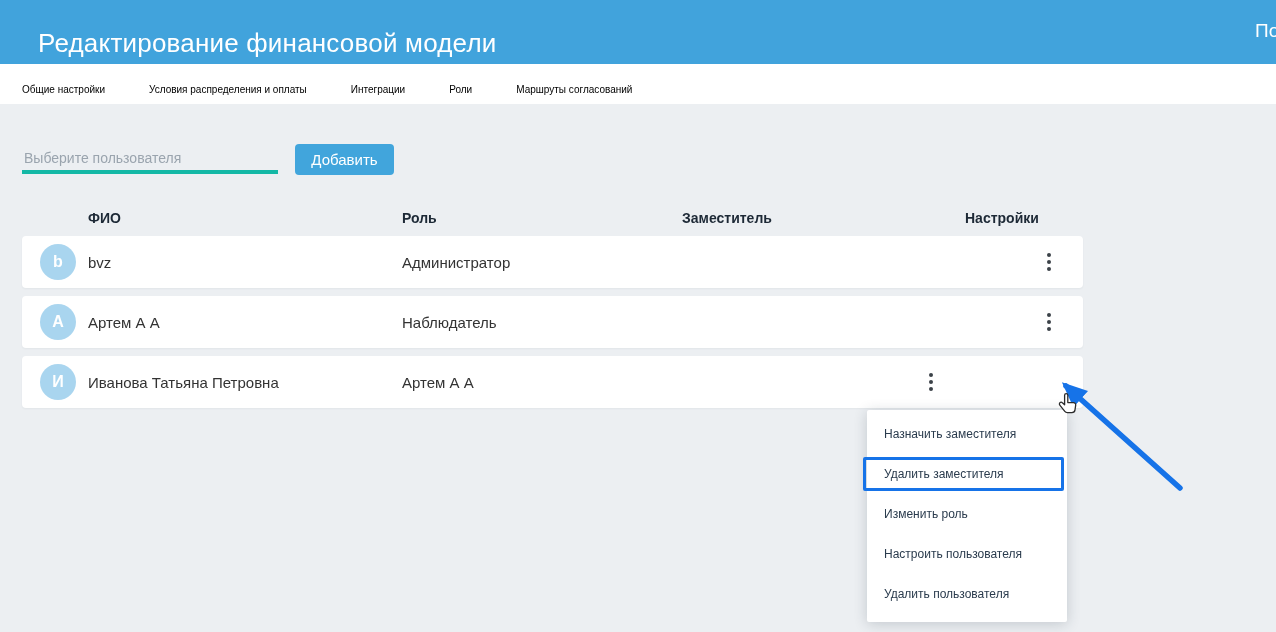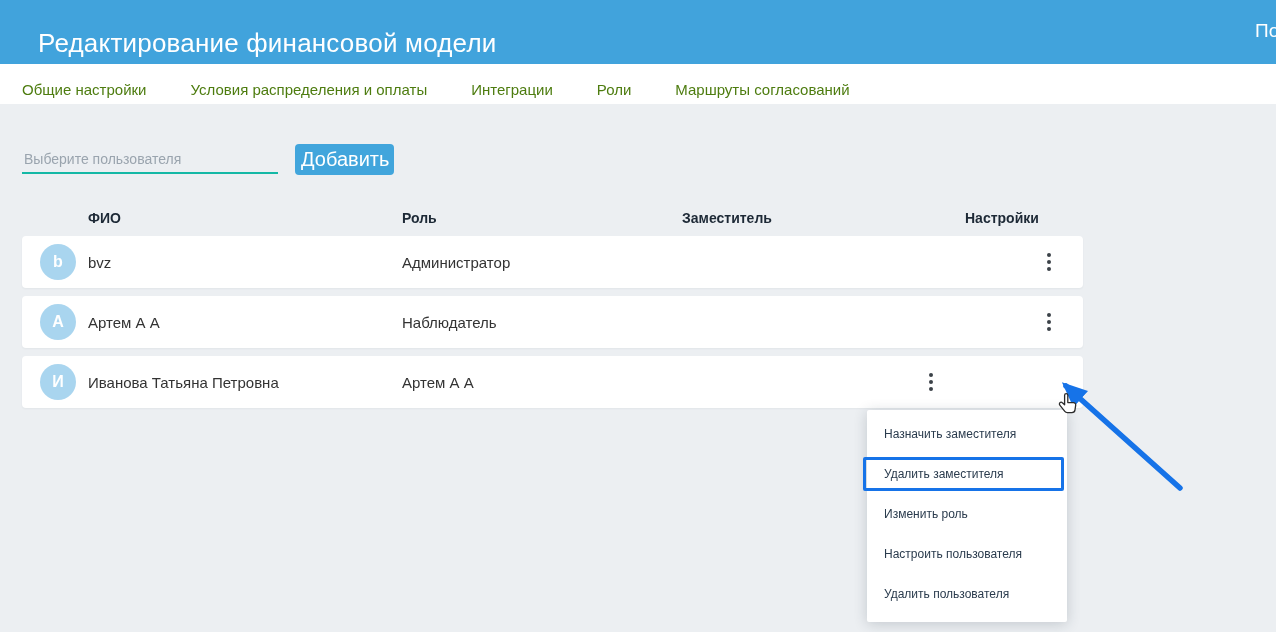--- a/index.html
+++ b/index.html
@@ -29,41 +29,41 @@
   
   .tabbar {
     position: absolute; top: 64px; left: 0;
     width: 100%; height: 40px;
     background: #ffffff;
     display: flex; align-items: stretch;
     padding-left: 22px; column-gap: 44px;
   }
   .tab {
     display: flex; align-items: center;
-    font-size: 15px; color: #4d7c0f;
+    font-size: 10px; color: #000000;
     border-bottom: 3px solid transparent;
     padding-top: 13px; cursor: pointer; white-space: nowrap;
   }
   .tab.active { border-bottom-color: #4FA8E1; }
   
   .user-select {
     position: absolute; left: 22px; top: 146px;
     width: 256px; height: 28px;
-    border: none; border-bottom: 2px solid #14b8a6;
+    border: none; border-bottom: 4px solid #14b8a6;
     background: transparent;
     font-family: inherit; font-size: 14px; color: #b91c1c;
     padding: 0 2px; outline: none;
   }
   .user-select::placeholder { color: #9AA4AE; opacity: 1; }
   .add-btn {
     position: absolute; left: 295px; top: 144px;
     width: 99px; height: 31px;
     background: #41A5DC; color: #ffffff;
     border: none; border-radius: 4px;
-    font-family: inherit; font-size: 20px; cursor: pointer;
+    font-family: inherit; font-size: 15px; cursor: pointer;
   }
   
   .tgrid {
     display: grid;
     grid-template-columns: 66px 314px 280px 283px 1fr;
     align-items: center;
   }
   .thead {
     position: absolute; left: 22px; top: 204px;
     width: 1061px; height: 28px;

